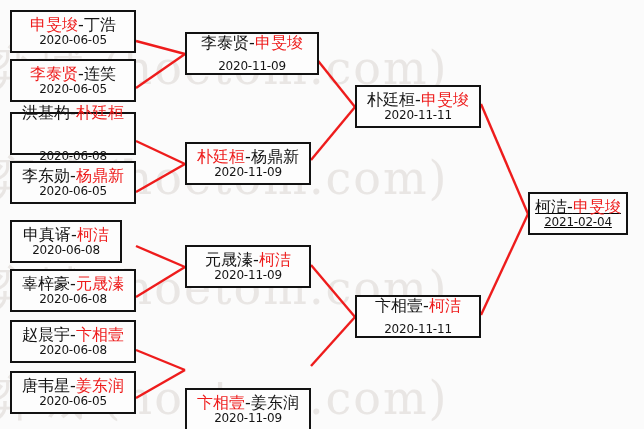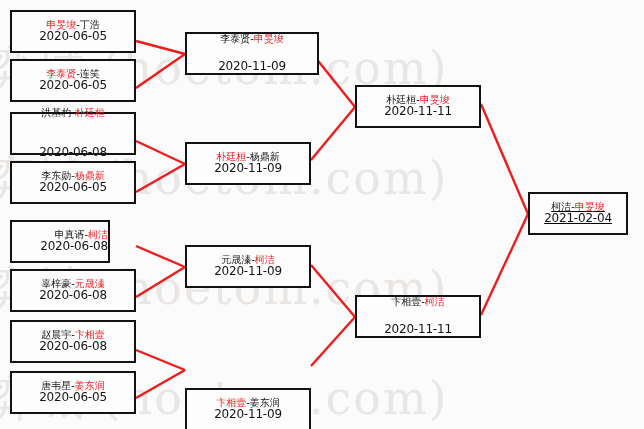--- a/index.html
+++ b/index.html
@@ -48,21 +48,21 @@
     box-sizing: border-box;
     border: 2px solid #121212;
     background: #fdfdfd;
     display: flex;
     flex-direction: column;
     align-items: center;
     justify-content: center;
     line-height: 1.08;
   }
   .match-players {
-    font-size: 10px;
+    font-size: 16px;
     white-space: nowrap;
     color: #141414;
   }
   .match-players .winner {
     color: #ee1c1c;
   }
   .match-players .loser {
     color: #141414;
   }
   .match-players .sep {
@@ -115,21 +115,21 @@
         <div class="match-date">2020-06-05</div>
       </div>
       <div class="match-box" style="left: 10px; top: 112px; width: 126px; height: 43px; border-color: rgb(18, 18, 18); gap: 28px;">
         <div class="match-players"><span class="loser">洪基杓</span><span class="sep">-</span><span class="winner">朴廷桓</span></div>
         <div class="match-date">2020-06-08</div>
       </div>
       <div class="match-box" style="left: 10px; top: 161px; width: 126px; height: 43px; border-color: rgb(18, 18, 18);">
         <div class="match-players"><span class="loser">李东勋</span><span class="sep">-</span><span class="winner">杨鼎新</span></div>
         <div class="match-date">2020-06-05</div>
       </div>
-      <div class="match-box" style="left: 10px; top: 220px; width: 100px; height: 43px; border-color: rgb(18, 18, 18); align-items: flex-end;">
+      <div class="match-box" style="left: 10px; top: 220px; width: 112px; height: 43px; border-color: rgb(18, 18, 18);">
         <div class="match-players"><span class="loser">申真谞</span><span class="sep">-</span><span class="winner">柯洁</span></div>
         <div class="match-date">2020-06-08</div>
       </div>
       <div class="match-box" style="left: 10px; top: 269px; width: 126px; height: 43px; border-color: rgb(18, 18, 18);">
         <div class="match-players"><span class="loser">辜梓豪</span><span class="sep">-</span><span class="winner">元晟溱</span></div>
         <div class="match-date">2020-06-08</div>
       </div>
       <div class="match-box" style="left: 10px; top: 320px; width: 126px; height: 43px; border-color: rgb(18, 18, 18);">
         <div class="match-players"><span class="loser">赵晨宇</span><span class="sep">-</span><span class="winner">卞相壹</span></div>
         <div class="match-date">2020-06-08</div>

